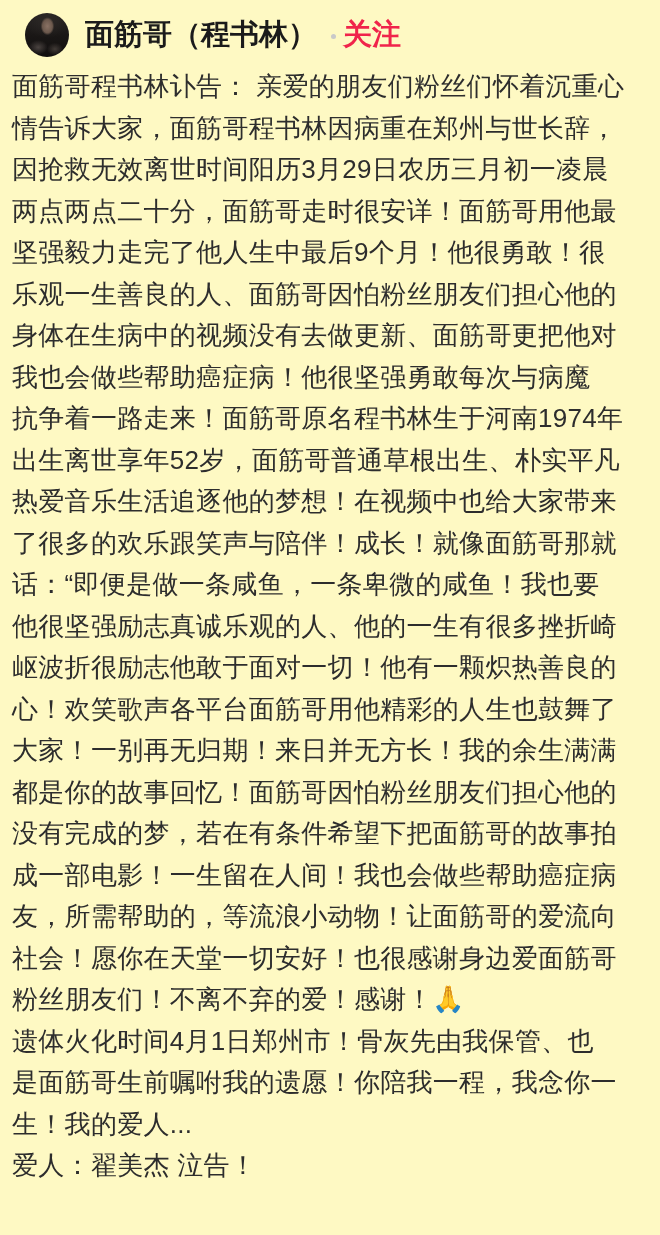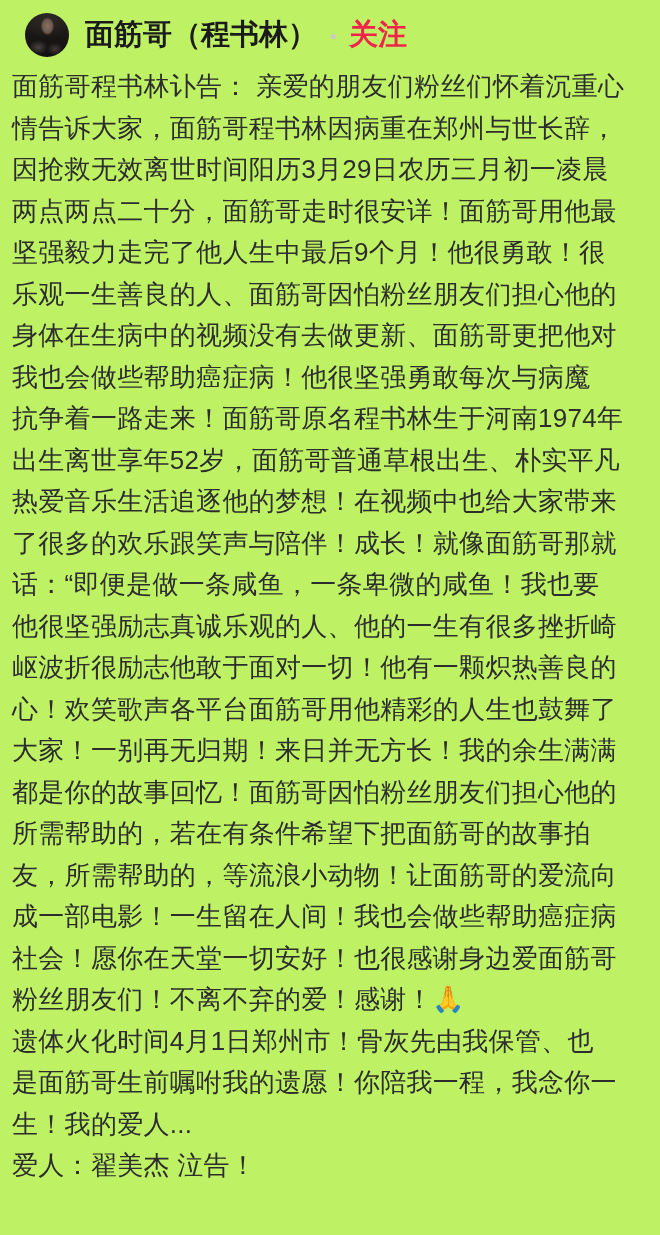--- a/index.html
+++ b/index.html
@@ -4,21 +4,21 @@
 <style>
   html, body {
     margin: 0;
     padding: 0;
     background: #ffffff;
   }
   .page {
     position: relative;
     width: 660px;
     height: 1235px;
-    background: #bef264;
+    background: #fef9c3;
     overflow: hidden;
     font-family: "Liberation Sans", sans-serif;
   }
   
   .header {
     display: flex;
     align-items: center;
     padding: 9px 0 0 25px;
     height: 60px;
     box-sizing: border-box;
@@ -49,21 +49,21 @@
   }
   .sep-dot {
     width: 5px;
     height: 5px;
     border-radius: 50%;
     background: #c9c9c9;
     margin-left: 14px;
     margin-top: 4px;
   }
   .follow {
-    margin-left: 13px;
+    margin-left: 7px;
     font-size: 29px;
     font-weight: 700;
     white-space: nowrap;
     cursor: pointer;
     text-decoration: none;
   }
   
   .post-body {
     padding-left: 12px;
     padding-top: 6px;
@@ -102,23 +102,23 @@
         <div class="text-line">抗争着一路走来！面筋哥原名程书林生于河南1974年</div>
         <div class="text-line">出生离世享年52岁，面筋哥普通草根出生、朴实平凡</div>
         <div class="text-line">热爱音乐生活追逐他的梦想！在视频中也给大家带来</div>
         <div class="text-line">了很多的欢乐跟笑声与陪伴！成长！就像面筋哥那就</div>
         <div class="text-line">话：“即便是做一条咸鱼，一条卑微的咸鱼！我也要</div>
         <div class="text-line">他很坚强励志真诚乐观的人、他的一生有很多挫折崎</div>
         <div class="text-line">岖波折很励志他敢于面对一切！他有一颗炽热善良的</div>
         <div class="text-line">心！欢笑歌声各平台面筋哥用他精彩的人生也鼓舞了</div>
         <div class="text-line">大家！一别再无归期！来日并无方长！我的余生满满</div>
         <div class="text-line">都是你的故事回忆！面筋哥因怕粉丝朋友们担心他的</div>
-        <div class="text-line">所需帮助的，若在有条件希望下把面筋哥的故事拍</div>
+        <div class="text-line">没有完成的梦，若在有条件希望下把面筋哥的故事拍</div>
+        <div class="text-line">成一部电影！一生留在人间！我也会做些帮助癌症病</div>
         <div class="text-line">友，所需帮助的，等流浪小动物！让面筋哥的爱流向</div>
-        <div class="text-line">成一部电影！一生留在人间！我也会做些帮助癌症病</div>
         <div class="text-line">社会！愿你在天堂一切安好！也很感谢身边爱面筋哥</div>
         <div class="text-line">粉丝朋友们！不离不弃的爱！感谢！🙏</div>
         <div class="text-line">遗体火化时间4月1日郑州市！骨灰先由我保管、也</div>
         <div class="text-line">是面筋哥生前嘱咐我的遗愿！你陪我一程，我念你一</div>
         <div class="text-line">生！我的爱人...</div>
         <div class="text-line">爱人：翟美杰 泣告！</div>
       </div>
   </main>
 
 </div>

